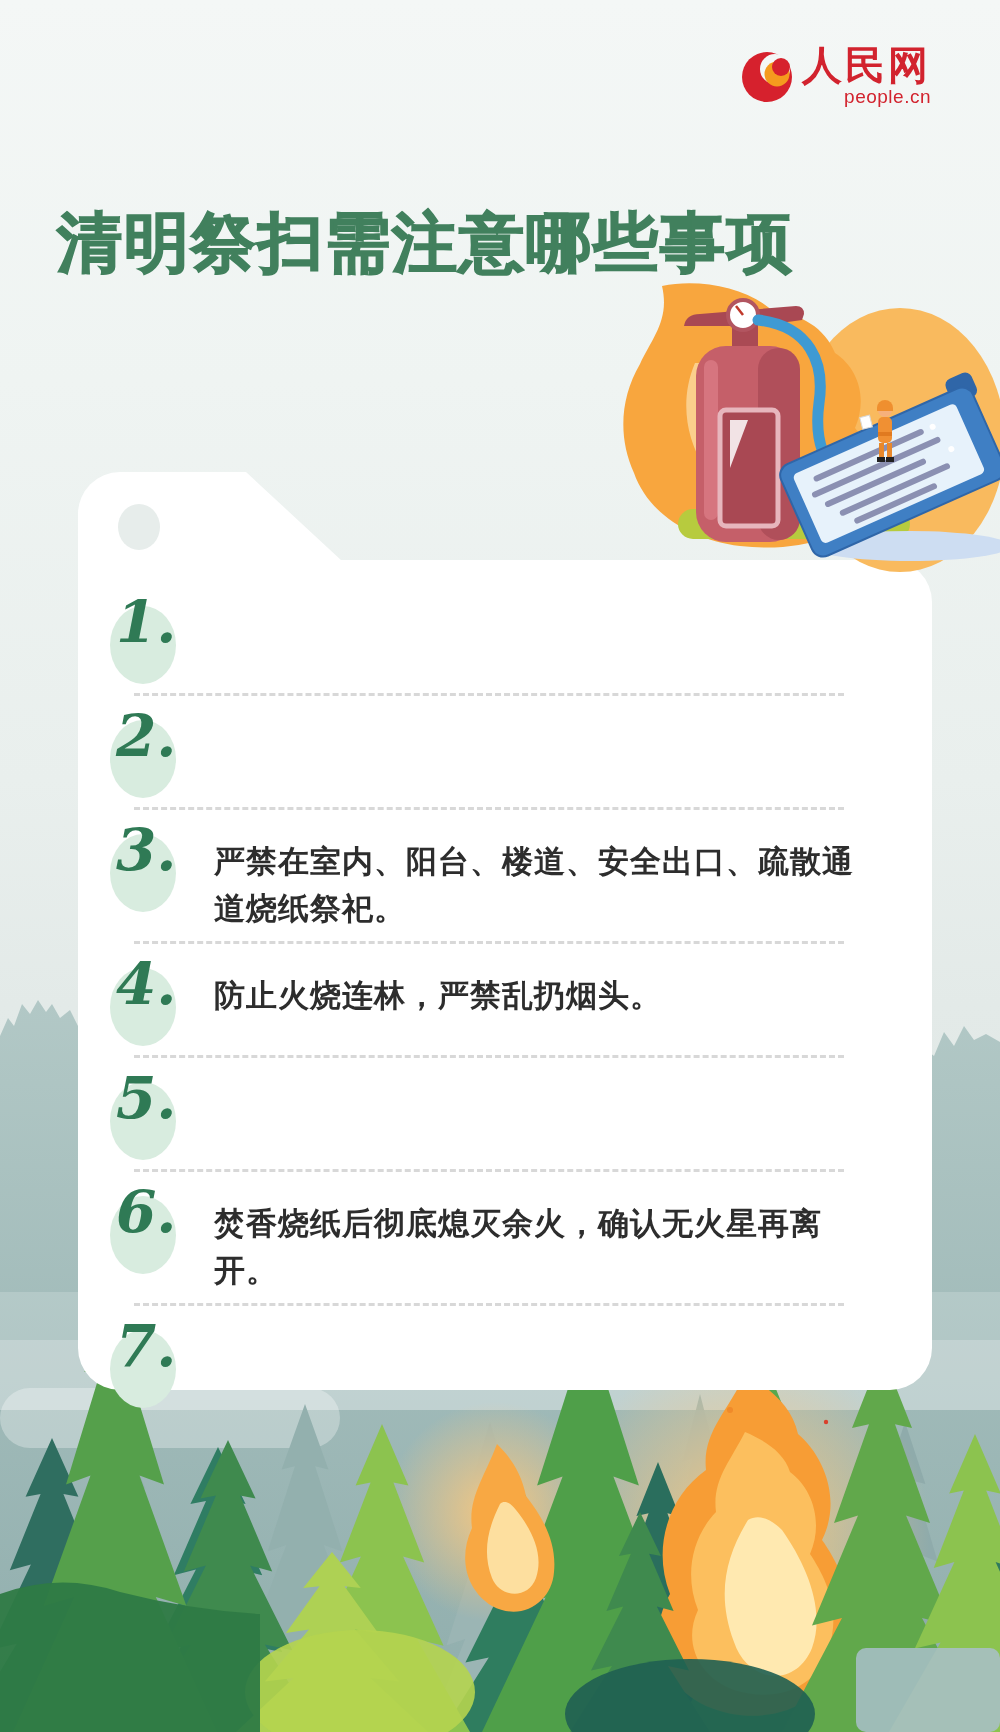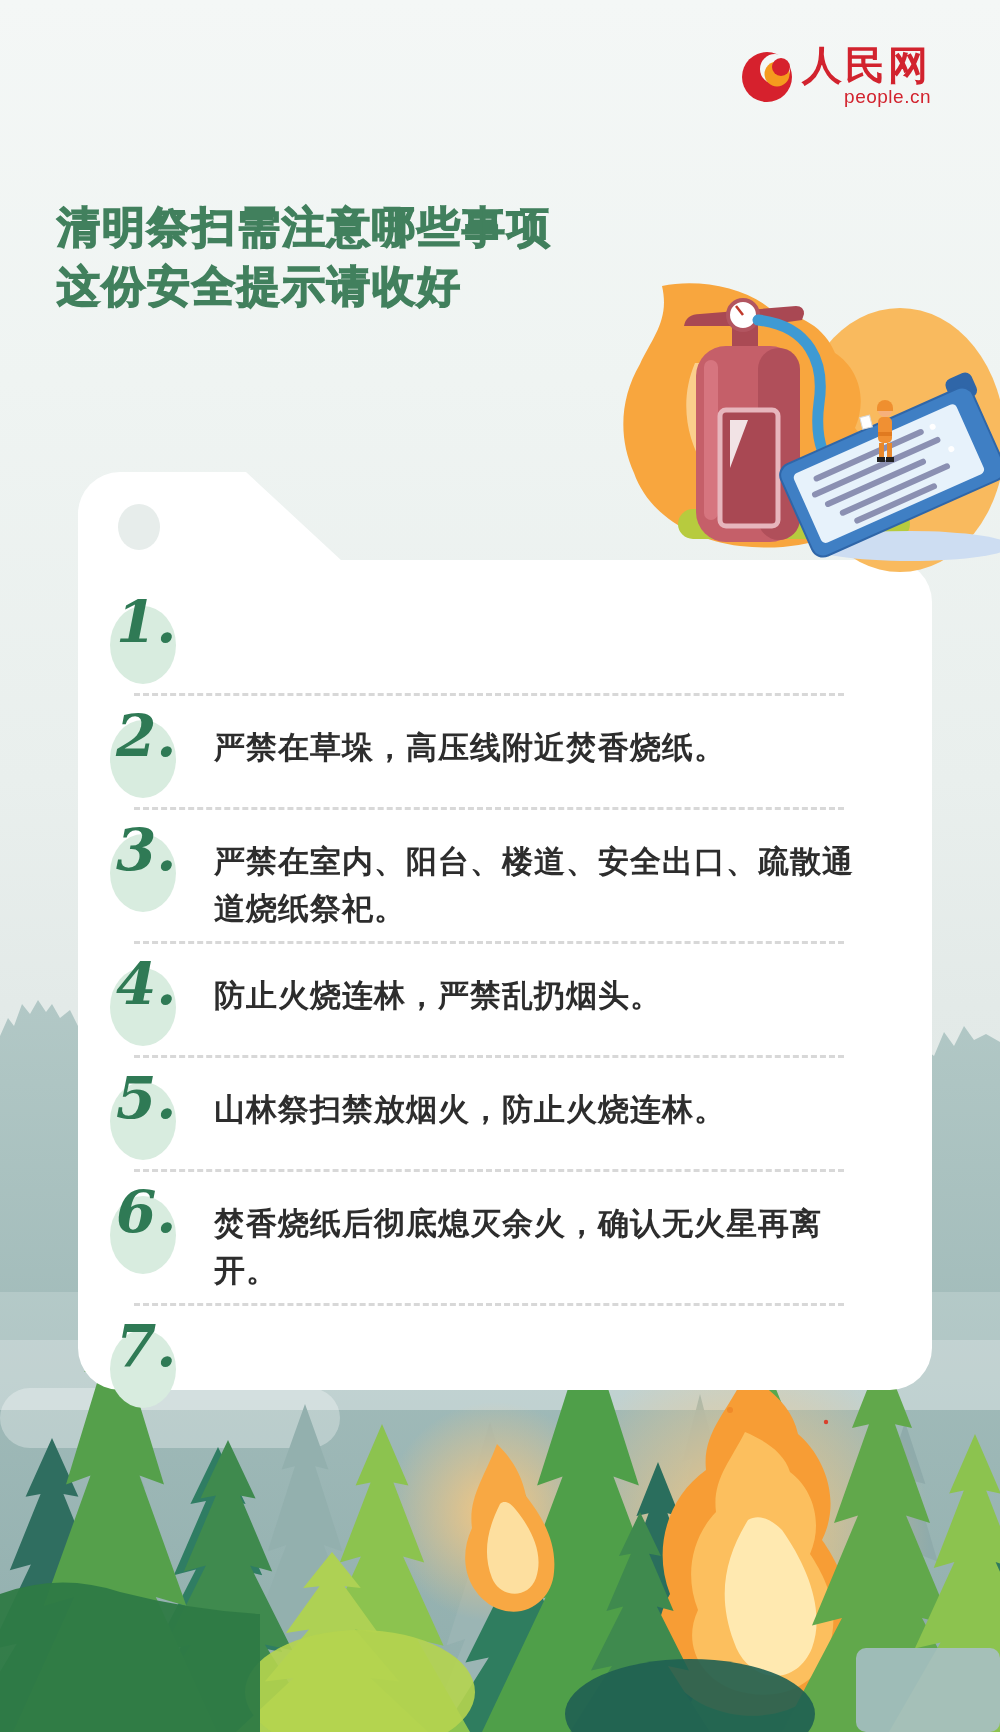--- a/index.html
+++ b/index.html
@@ -9,21 +9,21 @@
     font-family:"Liberation Sans",sans-serif;
   }
   
   .logo{position:absolute;top:44px;right:40px;width:220px;height:70px;display:flex;align-items:flex-start;gap:6px;}
   .logo .swirl{width:56px;height:56px;margin-top:4px;}
   .logo .words{display:flex;flex-direction:column;align-items:flex-end;}
   .logo .brand{font-size:40px;font-weight:bold;color:#d2232e;letter-spacing:3px;line-height:1.1;font-family:"Liberation Serif",serif;}
   .logo .domain{font-size:19px;font-weight:normal;color:#d2232e;letter-spacing:.5px;margin-top:-2px;}
   
   .title{position:absolute;left:57px;top:198px;width:900px;color:#41805d;
-    font-size:43px;font-weight:900;line-height:1.38;letter-spacing:2px;
+    font-size:65px;font-weight:900;line-height:1.38;letter-spacing:2px;
     -webkit-text-stroke:1.5px #41805d;}
   
   .hero{position:absolute;left:600px;top:268px;width:400px;height:316px;z-index:3;}
   
   .card{position:absolute;left:78px;top:472px;width:854px;height:918px;z-index:2;}
   .card .tab{position:absolute;left:0;top:0;width:168px;height:89px;background:#fff;border-radius:42px 0 0 0;}
   .card .tab-diag{position:absolute;left:168px;top:0;width:0;height:0;
     border-bottom:89px solid #fff;border-right:96px solid transparent;}
   .card .tab-hole{position:absolute;left:40px;top:32px;width:42px;height:46px;border-radius:50%;background:#e7edeb;}
   .card .body{position:absolute;left:0;top:88px;right:0;bottom:0;background:#fff;border-radius:0 42px 42px 42px;
@@ -119,21 +119,20 @@
       <circle cx="41" cy="19" r="9" fill="#d6212d"></circle>
     </svg>
     <div class="words">
       <div class="brand">人民网</div>
       <div class="domain">people.cn</div>
     </div>
   </div>
 
   <div class="title">
     <div>清明祭扫需注意哪些事项</div>
-    <div>这份安全提示请收好</div>
   </div>
 
   <svg class="hero" viewBox="0 0 400 316" aria-hidden="true">
     <ellipse cx="300" cy="172" rx="105" ry="132" fill="#f9ba5e"></ellipse>
     <path fill="#f8a63e" d="M62,18 C70,52 52,70 40,96 C20,130 18,170 34,205 C48,245 90,272 140,278 C200,285 252,268 268,235 C282,208 272,180 255,160 C268,130 258,100 235,85 C225,60 200,45 175,45 C150,20 100,10 62,18 Z"></path>
     <path fill="#fbd9a0" opacity="0.8" d="M95,95 C80,130 85,170 105,200 C120,222 150,235 175,230 C160,210 150,185 152,160 C140,150 120,120 120,95 Z"></path>
 
     <rect x="78" y="241" width="232" height="30" rx="15" fill="#b7cb3e"></rect>
 
     <g>
@@ -188,21 +187,20 @@
             <span class="n">1.</span>
           </div>
       </div>
       <div class="divider"></div>
 
       <div class="item">
         <div class="num">
             <span class="bubble"></span>
             <span class="n">2.</span>
           </div>
-        <div class="txt">严禁在草垛，高压线附近焚香烧纸。</div>
       </div>
       <div class="divider"></div>
 
       <div class="item">
         <div class="num">
             <span class="bubble"></span>
             <span class="n">3.</span>
           </div>
         <div class="txt">严禁在室内、阳台、楼道、安全出口、疏散通道烧纸祭祀。</div>
       </div>
@@ -215,21 +213,20 @@
           </div>
         <div class="txt">防止火烧连林，严禁乱扔烟头。</div>
       </div>
       <div class="divider"></div>
 
       <div class="item">
         <div class="num">
             <span class="bubble"></span>
             <span class="n">5.</span>
           </div>
-        <div class="txt">山林祭扫禁放烟火，防止火烧连林。</div>
       </div>
       <div class="divider"></div>
 
       <div class="item">
         <div class="num">
             <span class="bubble"></span>
             <span class="n">6.</span>
           </div>
         <div class="txt">焚香烧纸后彻底熄灭余火，确认无火星再离开。</div>
       </div>

